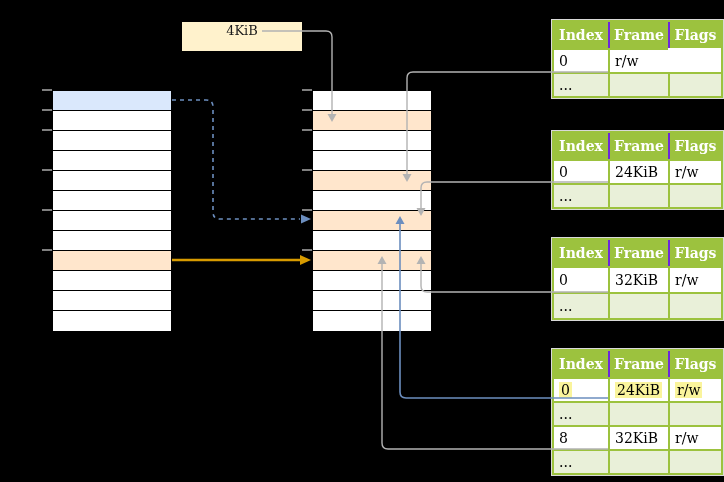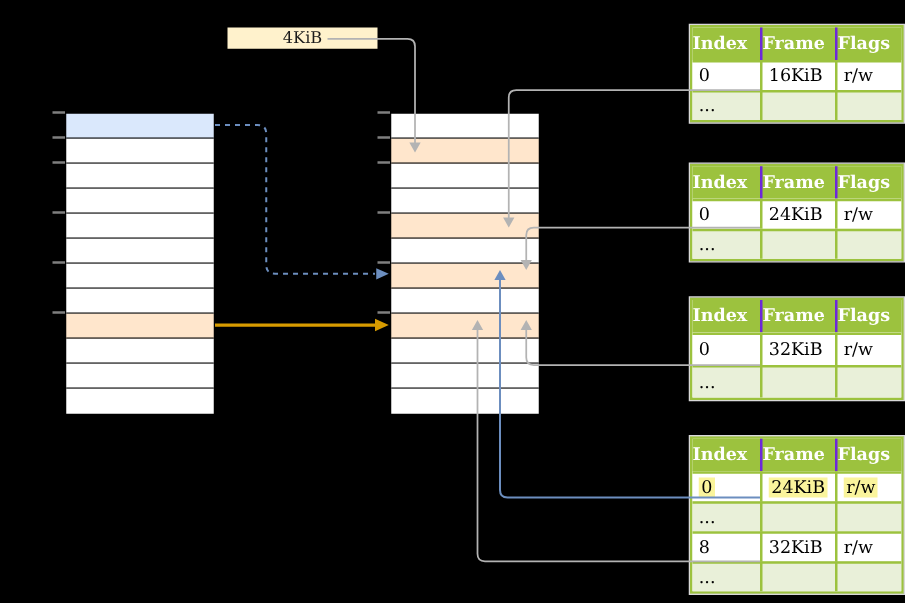--- a/index.html
+++ b/index.html
@@ -34,21 +34,21 @@
     position: absolute;
     width: 10px;
     height: 2px;
     background: #7f7f7f;
   }
 
   
   .size-label {
     position: absolute;
     left: 182px; top: 22px;
-    width: 120px; height: 17px;
+    width: 120px; height: 29px;
     background: var(--label-cream, #FFF2CC);
     text-align: center;
     font-size: 13px;
     line-height: 17px;
     color: #1a1a1a;
   }
 
   
   .ptable {
     position: absolute;
@@ -57,20 +57,21 @@
     border: 2px solid var(--header-green, #9CC23E);
     outline: 1px solid #d9d9d9;
     background: #fff;
   }
   .trow { display: grid; grid-template-columns: 54px 60px 1fr; }
   .th {
     background: var(--header-green, #9CC23E);
     color: #fff;
     font-weight: bold;
     font-size: 14px;
+    text-align: center;
     height: 26px;
     line-height: 26px;
   }
   .th + .th { border-left: 2px solid #6d28d9; }
   .td {
     background: #fff;
     color: #000;
     font-size: 14px;
     padding-left: 5px;
     border-top: 2px solid var(--header-green, #9CC23E);
@@ -150,21 +151,20 @@
 
   <div id="tables">
       <div class="ptable" style="top: 20px;">
         <div class="trow">
           <div class="th">Index</div>
           <div class="th">Frame</div>
           <div class="th">Flags</div>
         </div>
         <div class="trow">
           <div class="td" style="height: 24px; line-height: 22px;">0</div>
-          <div class="td" style="height: 24px; line-height: 22px;">16KiB</div>
           <div class="td" style="height: 24px; line-height: 22px;">r/w</div>
         </div>
         <div class="trow shaded">
           <div class="td" style="height: 24px; line-height: 22px;">...</div>
           <div class="td" style="height: 24px; line-height: 22px;"></div>
           <div class="td" style="height: 24px; line-height: 22px;"></div>
         </div>
       </div>
       <div class="ptable" style="top: 131px;">
         <div class="trow">

